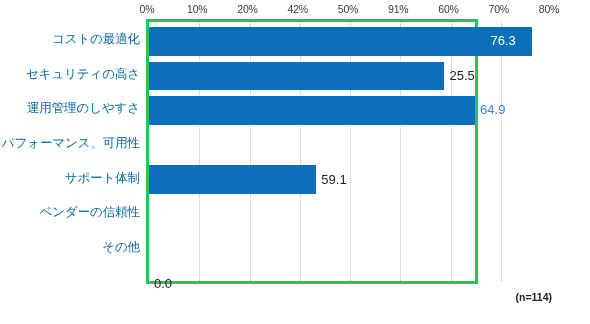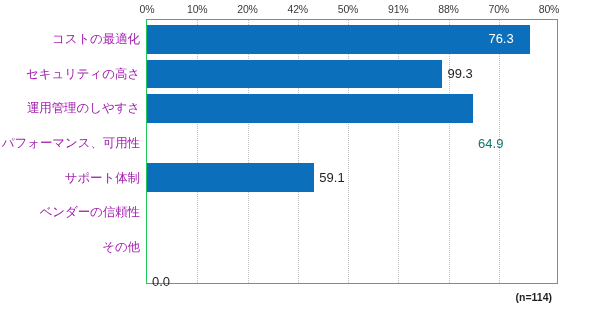--- a/index.html
+++ b/index.html
@@ -39,24 +39,24 @@
     transform: translateX(-50%);
     white-space: nowrap;
     letter-spacing: -0.2px;
   }
 
   
   #plot-area {
     position: absolute;
     left: 146px;
     top: 19px;
-    width: 412px;
+    width: 332px;
     height: 265px;
     box-sizing: border-box;
-    border: 1px solid #22c55e;
+    border: 3px solid #22c55e;
     background: #ffffff;
   }
   #gridlines {
     position: absolute;
     left: 0;
     top: 0;
     right: 0;
     bottom: 0;
     pointer-events: none;
   }
@@ -108,21 +108,21 @@
     top: 19px;
     width: 140px;
     height: 265px;
   }
   .y-label {
     position: absolute;
     right: 0;
     text-align: right;
     font-size: 12.5px;
     line-height: 16px;
-    color: #a21caf;
+    color: #0369a1;
     white-space: nowrap;
     transform: translateY(-50%);
     letter-spacing: -0.1px;
   }
 
   
   #footnote {
     position: absolute;
     right: 38px;
     top: 290px;
@@ -138,21 +138,21 @@
 
 <div id="chart-root">
 
   <div id="x-axis-labels">
       <span class="x-tick-label" style="left: 147px;">0%</span>
       <span class="x-tick-label" style="left: 197.25px;">10%</span>
       <span class="x-tick-label" style="left: 247.5px;">20%</span>
       <span class="x-tick-label" style="left: 297.75px;">42%</span>
       <span class="x-tick-label" style="left: 348px;">50%</span>
       <span class="x-tick-label" style="left: 398.25px;">91%</span>
-      <span class="x-tick-label" style="left: 448.5px;">88%</span>
+      <span class="x-tick-label" style="left: 448.5px;">60%</span>
       <span class="x-tick-label" style="left: 498.75px;">70%</span>
       <span class="x-tick-label" style="left: 549px;">80%</span>
     </div>
 
   <div id="plot-area">
     <div id="gridlines">
         <div class="gridline" style="left: 50.25px;"></div>
         <div class="gridline" style="left: 100.5px;"></div>
         <div class="gridline" style="left: 150.75px;"></div>
         <div class="gridline" style="left: 201px;"></div>
@@ -160,25 +160,25 @@
         <div class="gridline" style="left: 301.5px;"></div>
         <div class="gridline" style="left: 351.75px;"></div>
       </div>
     <div id="rows">
         <div class="row" style="top: 5px; height: 28.5714px;">
           <div class="bar" style="width: 383.407px; background: rgb(11, 111, 188);"></div>
           <span class="bar-value inside" style="left: 341.407px; color: rgb(255, 255, 255);">76.3</span>
         </div>
         <div class="row" style="top: 39.5714px; height: 28.5714px;">
           <div class="bar" style="width: 295.47px; background: rgb(11, 111, 188);"></div>
-          <span class="bar-value" style="left: 300.47px; color: rgb(35, 31, 32);">99.3</span>
+          <span class="bar-value" style="left: 300.47px; color: rgb(35, 31, 32);">25.5</span>
         </div>
         <div class="row" style="top: 74.1429px; height: 28.5714px;">
           <div class="bar" style="width: 326.123px; background: rgb(11, 111, 188);"></div>
-          <span class="bar-value" style="left: 331.123px; color: #0f766e; margin-top: 36px;">64.9</span>
+          <span class="bar-value" style="left: 331.123px; color: #3b82f6;">64.9</span>
         </div>
         <div class="row" style="top: 143.286px; height: 28.5714px;">
           <div class="bar" style="width: 167.332px; background: rgb(11, 111, 188);"></div>
           <span class="bar-value" style="left: 172.332px; color: rgb(35, 31, 32);">59.1</span>
         </div>
         <div class="row" style="top: 212.429px; height: 28.5714px;">
           <span class="bar-value" style="left: 5px; color: rgb(35, 31, 32); margin-top: 35px;">0.0</span>
         </div>
       </div>
   </div>

